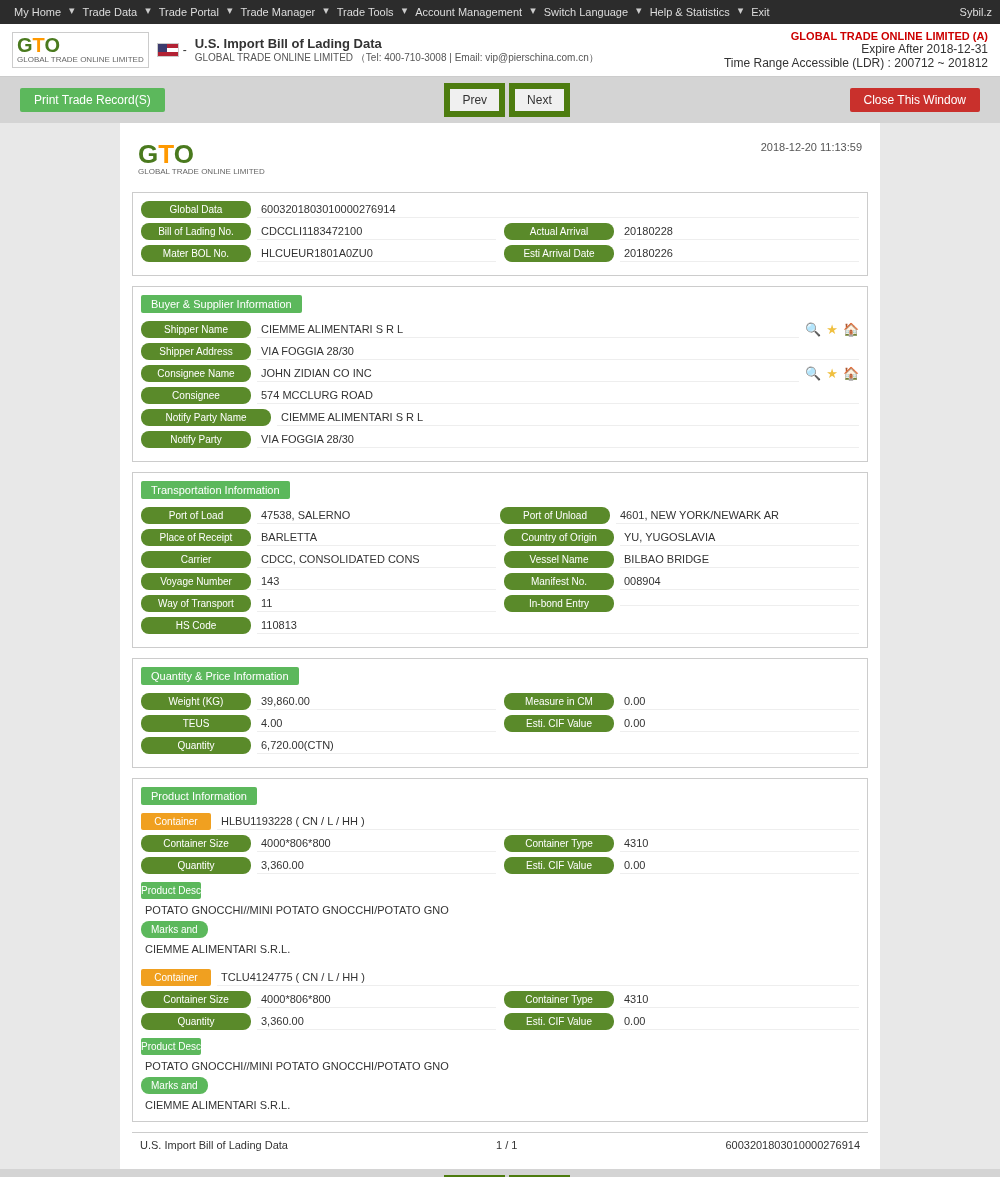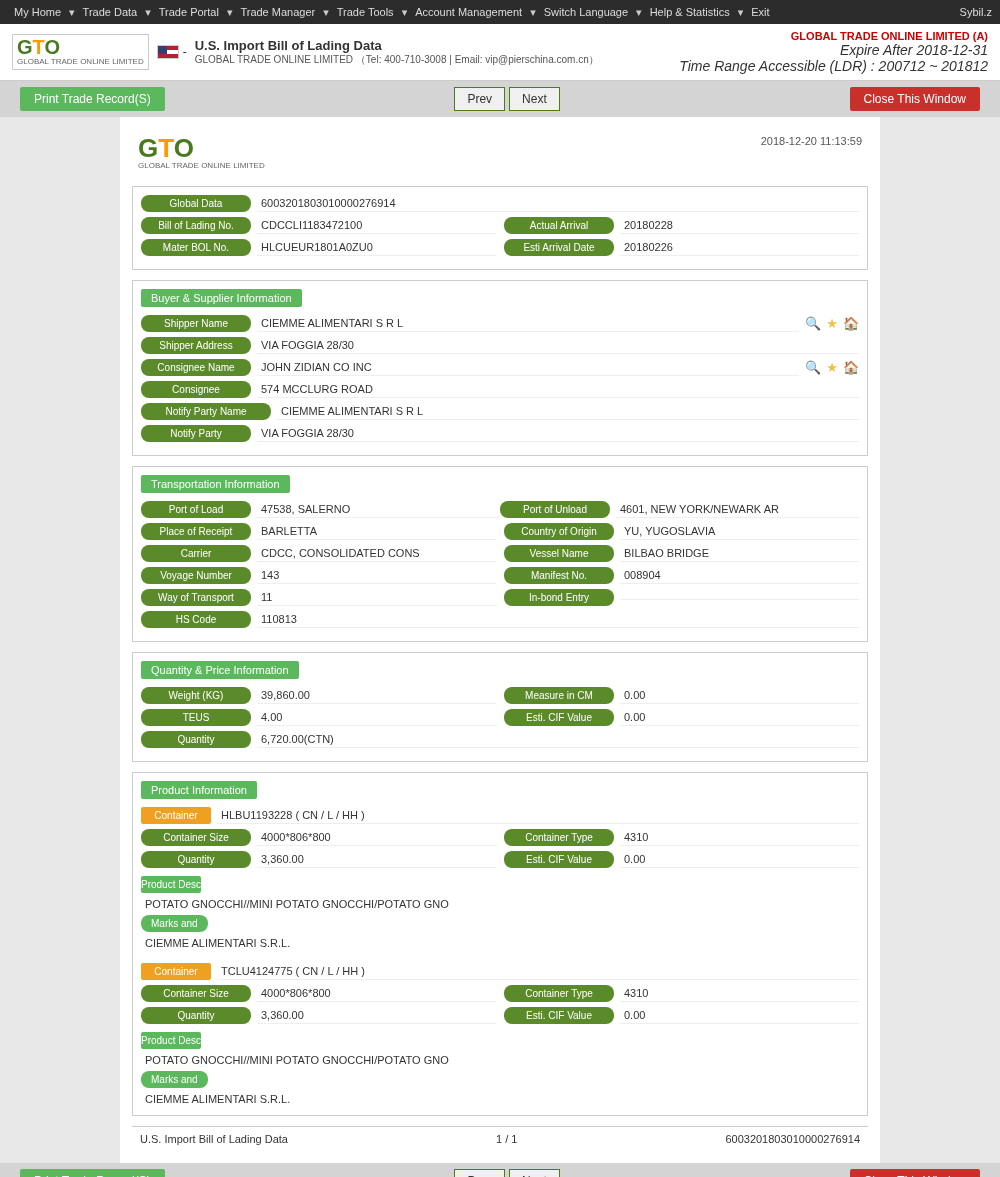--- a/index.html
+++ b/index.html
@@ -8,21 +8,21 @@
     
     .top-nav {
       background: #2c2c2c;
       color: #ccc;
       display: flex;
       align-items: center;
       padding: 4px 8px;
       font-size: 11px;
       justify-content: space-between;
     }
-    .top-nav .nav-left { display: flex; gap: 2px; align-items: center; }
+    .top-nav .nav-left { display: flex; gap: 2px; }
     .top-nav .nav-left span { cursor: pointer; padding: 2px 6px; color: #ddd; }
     .top-nav .nav-right { color: #ddd; padding-left: 29px; }
 
     
     .header-bar {
       background: #fff;
       display: flex;
       align-items: center;
       padding: 6px 12px;
       border-bottom: 1px solid #ccc;
@@ -44,21 +44,21 @@
     }
     .logo-gto span { color: #f90; }
     .logo-subtitle { font-size: 8px; color: #666; line-height: 1.2; }
     .flag-area { display: flex; align-items: center; gap: 4px; }
     .flag { width: 22px; height: 14px; background: linear-gradient(180deg, #b22234 33%, #fff 33%, #fff 66%, #b22234 66%); border: 1px solid #ccc; position: relative; }
     .flag::before { content: ''; position: absolute; left: 0; top: 0; width: 9px; height: 8px; background: #3c3b6e; }
     .header-title { font-size: 13px; font-weight: bold; color: #333; }
     .header-contact { font-size: 10px; color: #555; }
     .header-account { text-align: right; }
     .account-name { color: #c00; font-size: 11px; font-weight: bold; }
-    .account-info { font-size: 14px; color: #333; font-style: italic; }
+    .account-info { font-size: 12px; color: #333; }
 
     
     .action-bar {
       display: flex;
       justify-content: space-between;
       align-items: center;
       padding: 6px 20px;
       background: #d4d4d4;
     }
     .btn-print {
@@ -76,21 +76,21 @@
       color: #fff;
       border: none;
       padding: 5px 14px;
       cursor: pointer;
       font-size: 12px;
       border-radius: 2px;
     }
     .btn-nav {
       background: #f0f0f0;
       color: #333;
-      border: 1px solid #4d7c0f;
+      border: 6px solid #4d7c0f;
       padding: 4px 12px;
       cursor: pointer;
       font-size: 12px;
     }
     .nav-btns { display: flex; gap: 4px; }
 
     
     .main-content {
       background: #fff;
       margin: 0 auto;

